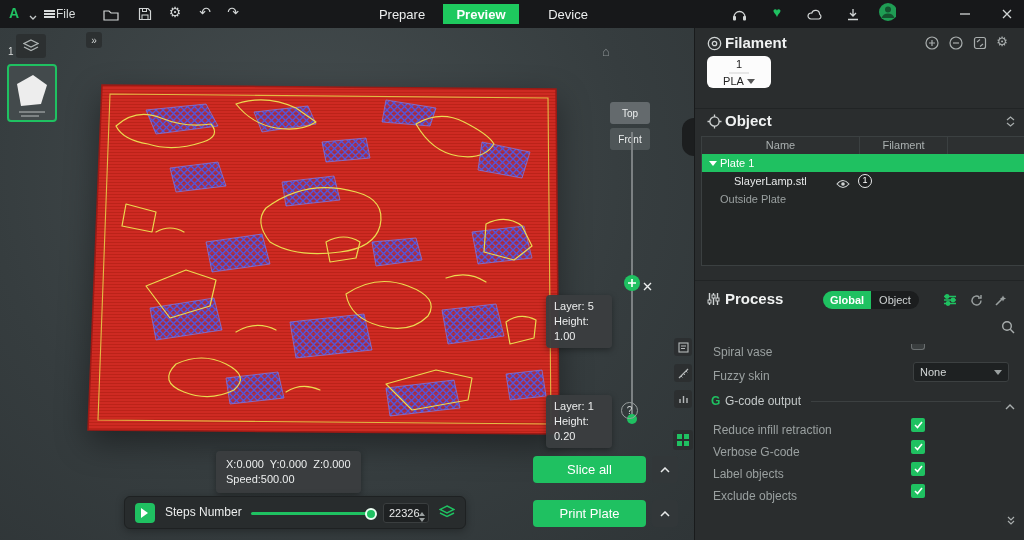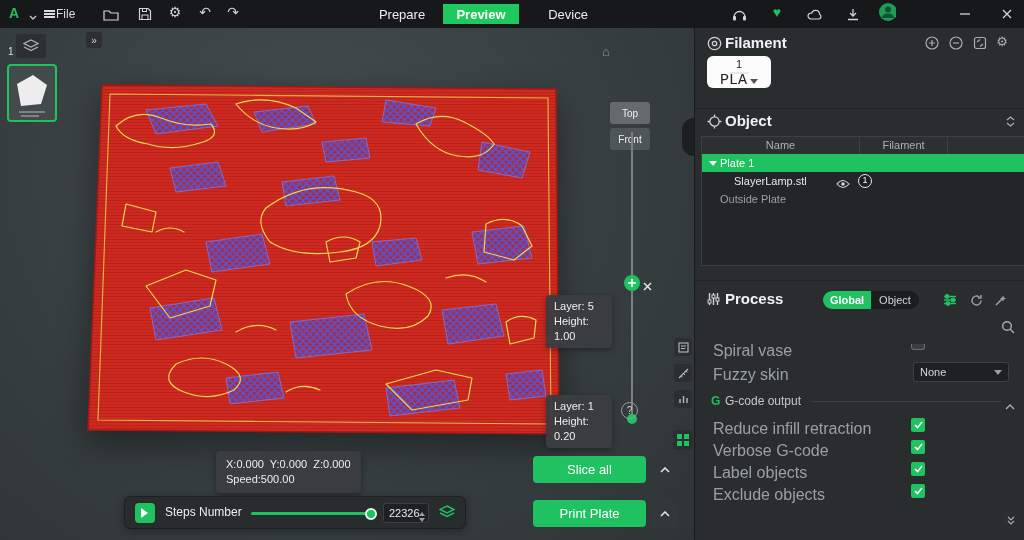--- a/index.html
+++ b/index.html
@@ -63,21 +63,21 @@
   .sect-title { font-size:15px; font-weight:bold; color:#f0f2f2; }
   .pdiv { position:absolute; left:694px; width:330px; height:1px; background:#212425; }
   .ric { position:absolute; width:18px; height:18px; display:flex; align-items:center; justify-content:center; cursor:pointer; }
   .th { background:#2d3031; color:#aab0b0; height:17px; line-height:17px; text-align:center; }
   .trow { height:18px; line-height:18px; color:#e6e8e8; position:relative; cursor:pointer; }
 
   .select { background:#1e2122; border:1px solid #3c4041; border-radius:3px; color:#d4d8d8;
             font-size:11px; display:flex; align-items:center; padding:0 6px; cursor:pointer; }
   .car { width:0; height:0; border:4px solid transparent; border-top:5px solid #9aa0a0; margin-left:auto; margin-top:4px; }
 
-  .setlabel { font-size:16px; color:#9aa0a0; }
+  .setlabel { font-size:12px; color:#9aa0a0; }
   .cb { width:14px; height:14px; background:#1fc161; border-radius:2px; display:flex;
         align-items:center; justify-content:center; cursor:pointer; }
 
   .togg { height:18px; font-size:11px; display:flex; align-items:center; justify-content:center; cursor:pointer; }
 
   
   .mini { background:rgba(43,47,48,.9); border-radius:3px; display:flex; align-items:center;
           justify-content:center; cursor:pointer; }
 </style>
 </head>
@@ -355,21 +355,21 @@
   <span class="ric" style="left:276px; top:6px;">
     <svg width="14" height="14">
         <rect x="1.5" y="1.5" width="11" height="11" rx="2" fill="none" stroke="#a9aeae" stroke-width="1.2"></rect>
         <path d="M4 6 l3 -2.5 M10 8 l-3 2.5" stroke="#a9aeae" stroke-width="1.1"></path>
       </svg>
   </span>
   <span class="ric" style="left:298px; top:4px; font-size:13px; color:#a9aeae;">⚙</span>
 
   <div class="abs" style="left:12px; top:28px; width:64px; height:32px; background:#fcfcfc; border-radius:6px; text-align:center; cursor:pointer;">
     <div style="font-size:11px; color:#222; line-height:15px; border-bottom:2px solid #e7e7e7; width:20px; margin:1px auto 0;">1</div>
-    <div style="font-size:15px; color:#222; line-height:14px; display:flex; align-items:flex-end; justify-content:center;font-family:Liberation Mono, monospace;">
+    <div style="font-size:11px; color:#222; line-height:14px; display:flex; align-items:flex-end; justify-content:center;">
       <span>PLA</span>
       <span class="car" style="border-top-color:#555; margin:4px 0 0 3px;"></span>
     </div>
   </div>
 
   <div class="pdiv" style="left:0; top:80px; position:absolute; width:330px;"></div>
 
   <span class="abs" style="left:12px; top:86px;">
     <svg width="15" height="15">
         <circle cx="7.5" cy="7.5" r="4.6" fill="none" stroke="#cfd3d3" stroke-width="1.3"></circle>

